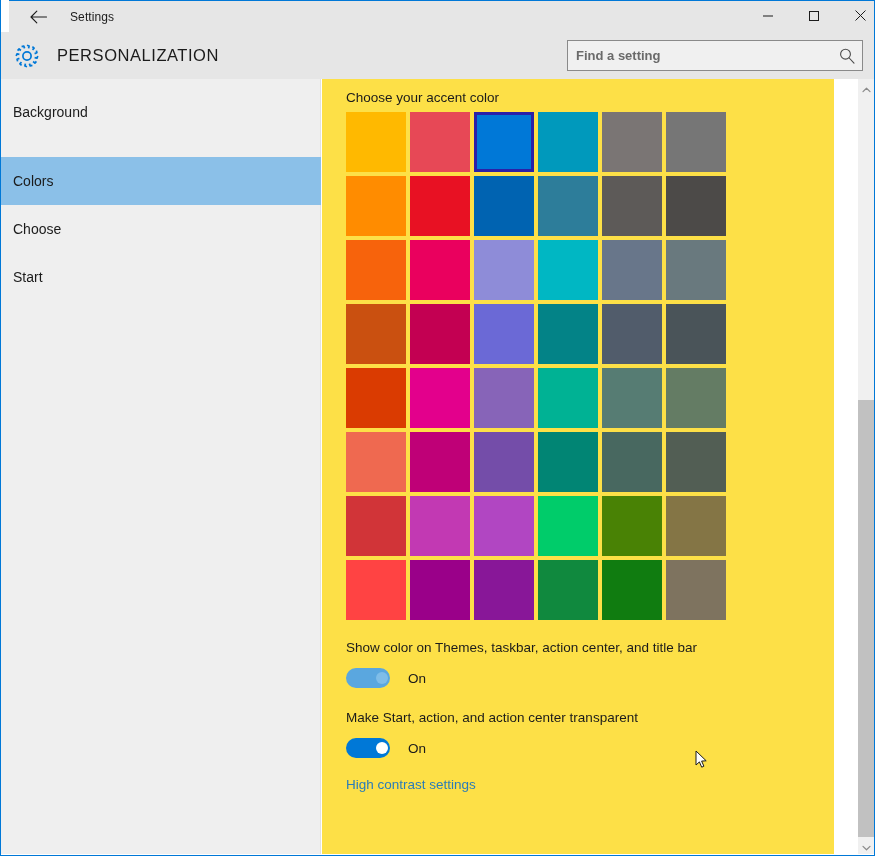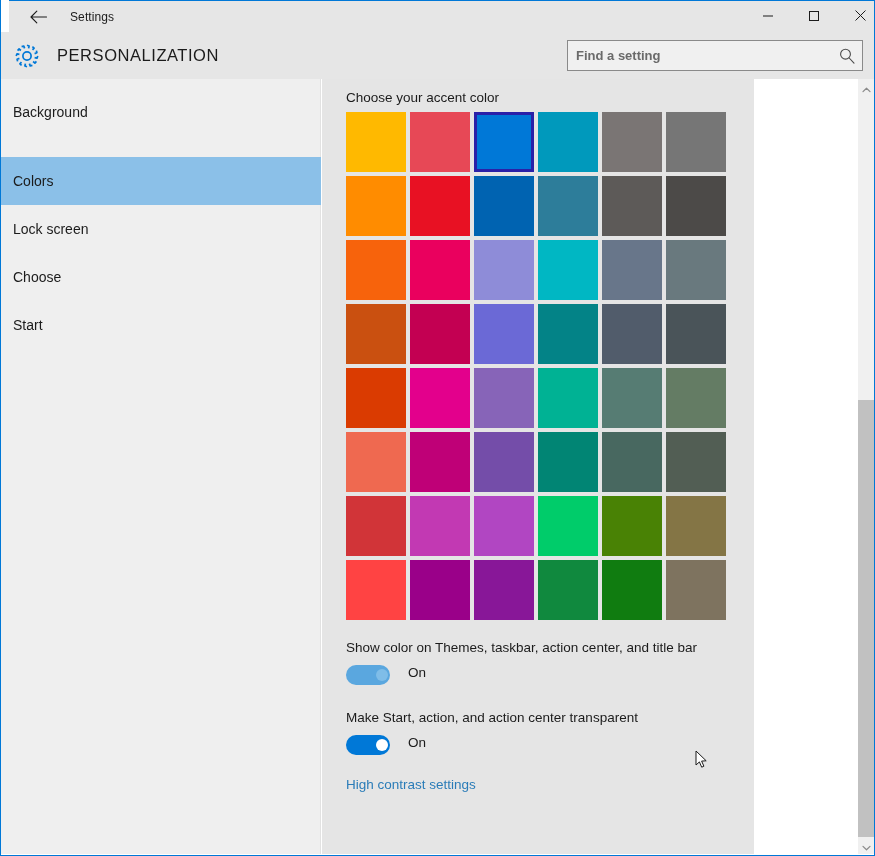--- a/index.html
+++ b/index.html
@@ -132,23 +132,23 @@
     cursor: default;
     background: transparent;
   }
   .nav-item.selected { background: #8bc0e8; margin-top: 21px; }
   #sidebar-spacer-top { height: 9px; }
 
   
   #content {
     position: absolute;
     left: 321px; top: 79px;
-    width: 432px;
+    width: 512px;
     height: 775px;
-    background: #e5e5e5;
+    background: #fde047;
     overflow: hidden;
   }
   #accent-heading {
     position: absolute;
     left: 24px; top: 11px;
     font-size: 13.5px;
     color: #1b1b1b;
     white-space: nowrap;
   }
   #color-grid {
@@ -182,20 +182,21 @@
     white-space: nowrap;
   }
   #label-showcolor { top: 561px; }
   #label-transparent { top: 631px; }
 
   .toggle-row {
     position: absolute;
     left: 24px;
     height: 26px;
     display: flex;
+    align-items: center;
   }
   #toggle-row-showcolor { top: 586px; }
   #toggle-row-transparent { top: 656px; }
 
   .toggle {
     position: relative;
     width: 44px; height: 20px;
     border-radius: 10px;
     background: #0078d7;
     cursor: default;
@@ -326,23 +327,20 @@
 
   <div id="sidebar">
     <div id="sidebar-spacer-top"></div>
     <div class="nav-item">
       <span>Background</span>
     </div>
     <div class="nav-item selected">
       <span>Colors</span>
     </div>
     <div class="nav-item">
-      <span>Lock screen</span>
-    </div>
-    <div class="nav-item">
       <span>Choose</span>
     </div>
     <div class="nav-item">
       <span>Start</span>
     </div>
   </div>
 
   <div id="content">
 
     <div id="accent-heading">Choose your accent color</div>

